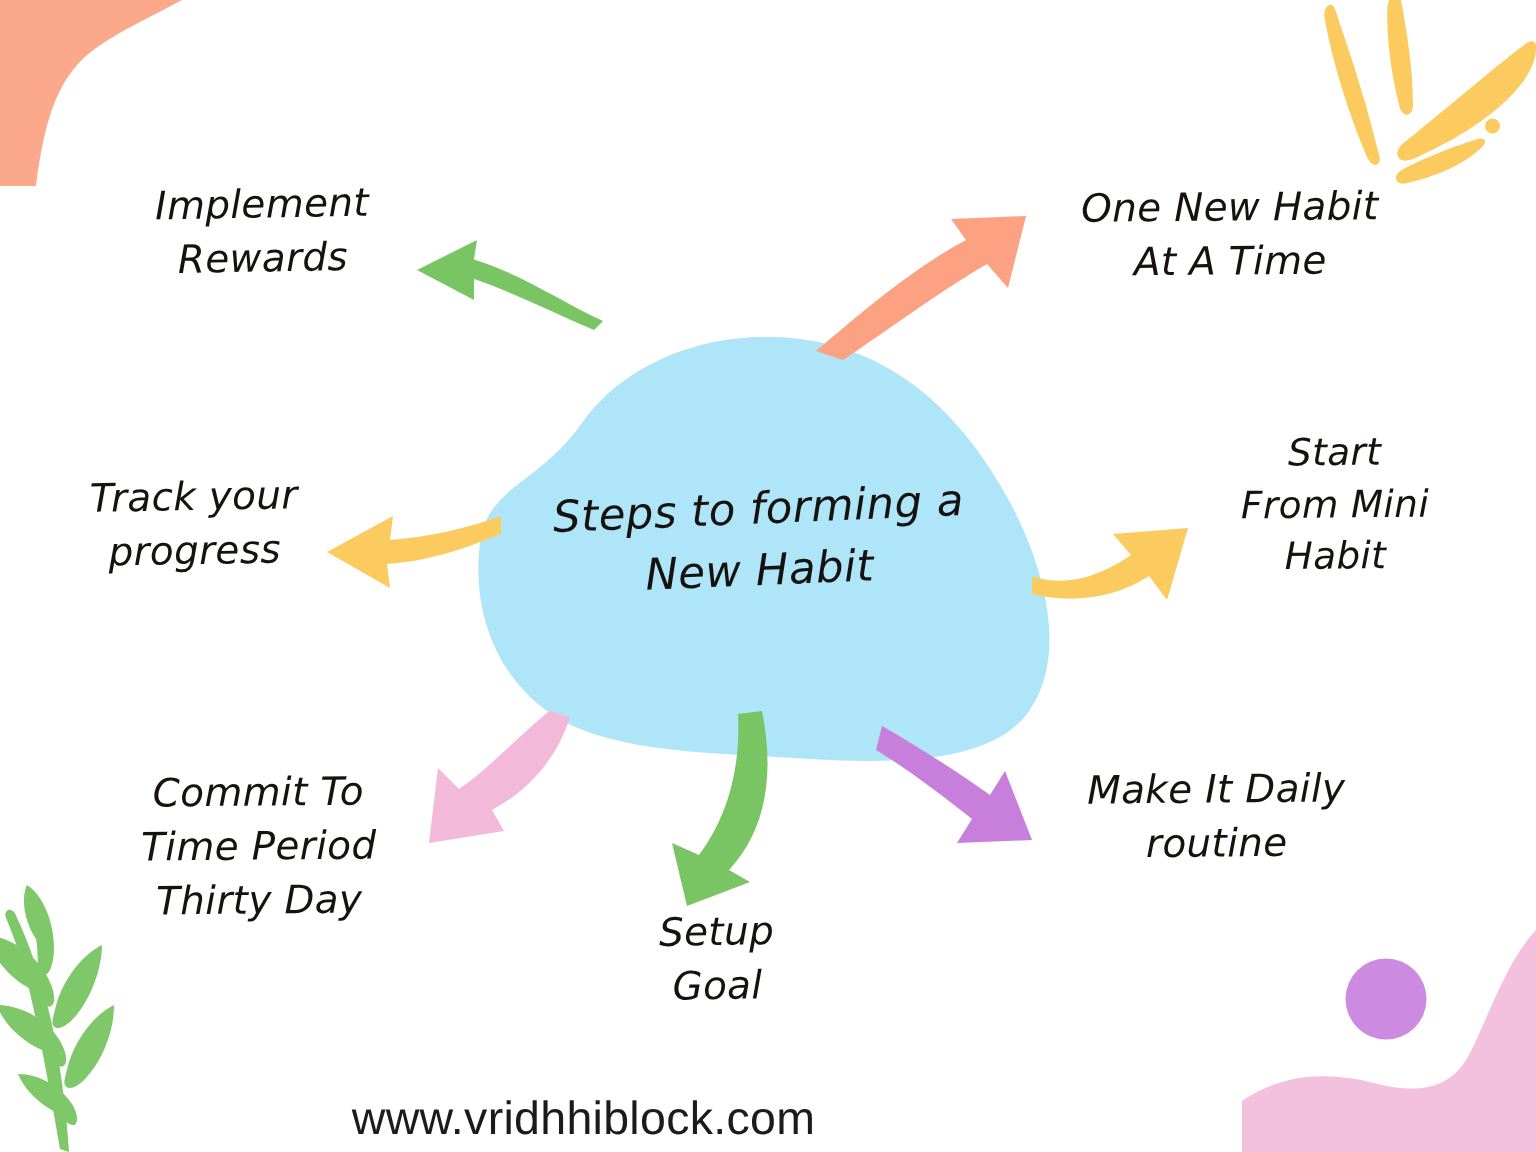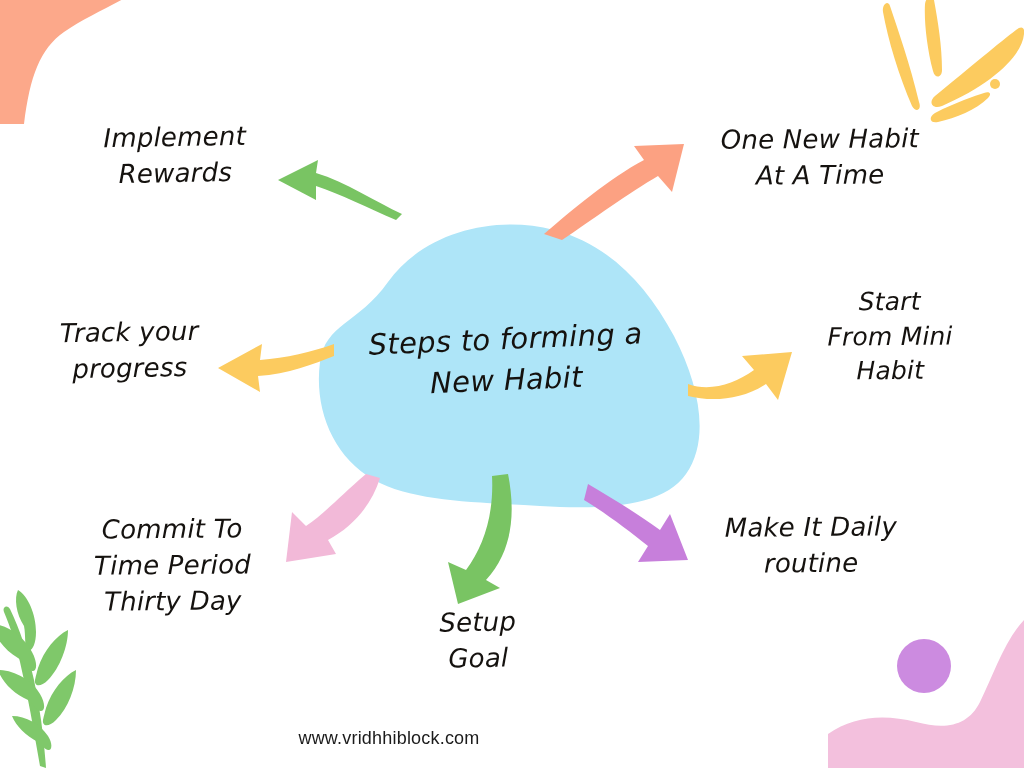--- a/index.html
+++ b/index.html
@@ -76,21 +76,21 @@
 
   
   .footer {
     left: 0;
     top: 728px;
     width: 868px;
     text-align: center;
     padding-right: 90px;
     box-sizing: border-box;
     font-family: "Liberation Sans", sans-serif;
-    font-size: 18px;
+    font-size: 31px;
     color: #1b1b1b;
     letter-spacing: 0.2px;
   }
 
   
   #deco-coral-blob   { left: -8px;  top: -6px;   width: 140px; height: 130px; }
   #deco-yellow-burst { left: 872px; top: -2px;   width: 155px; height: 125px; }
   #deco-leaf-sprig   { left: -6px;  top: 592px;  width: 135px; height: 180px; }
   #deco-pink-wave    { left: 828px; top: 616px;  width: 200px; height: 156px; }
 

